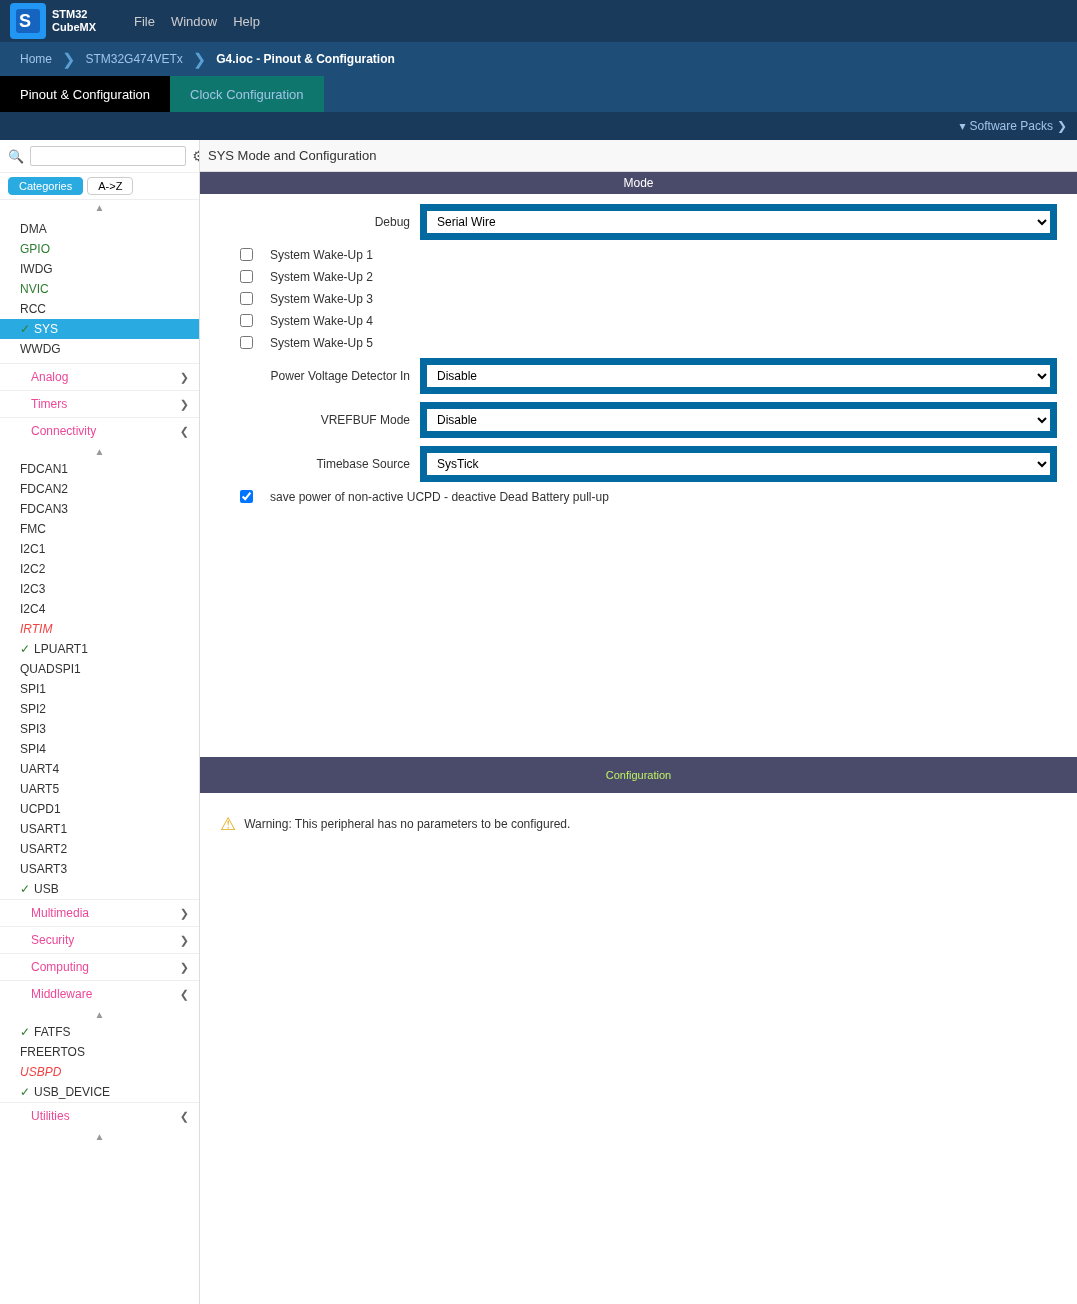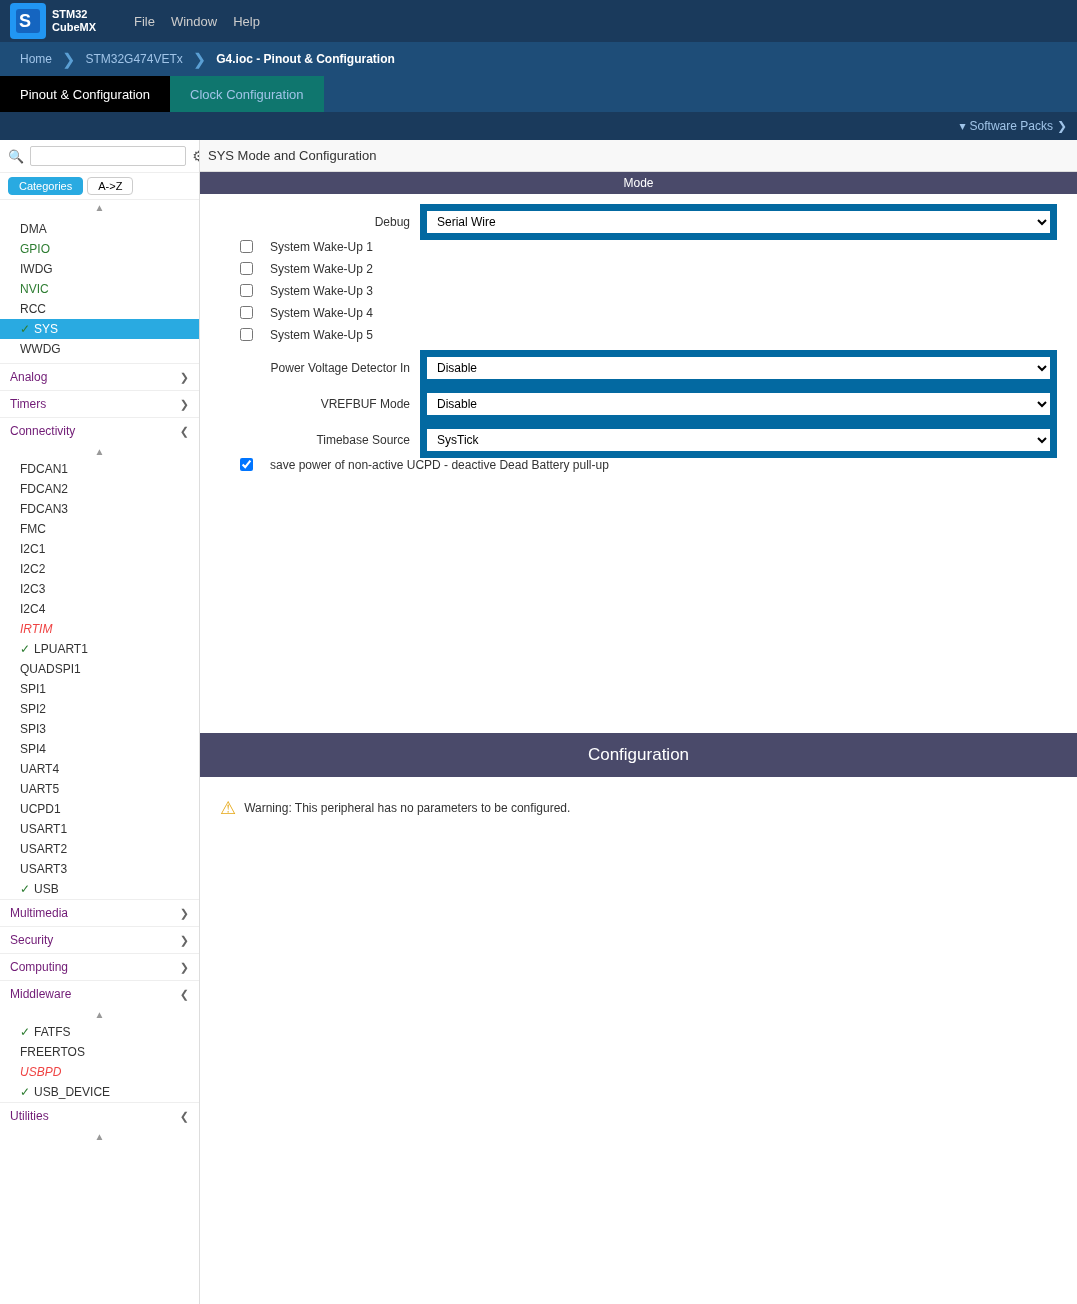--- a/index.html
+++ b/index.html
@@ -146,21 +146,21 @@
 
     .section-header {
       display: flex;
       align-items: center;
       justify-content: space-between;
       padding: 6px 10px;
       cursor: pointer;
       background: white;
       border-top: 1px solid #eee;
     }
-    .section-label { font-size: 12px; color: #701a75; font-weight: normal; }
+    .section-label { font-size: 12px; color: #ec4899; font-weight: normal; margin-left: 21px; }
     .section-arrow { color: #666; font-size: 11px; }
 
     
     .content-area {
       flex: 1;
       background: white;
       display: flex;
       flex-direction: column;
     }
 
@@ -176,34 +176,35 @@
     .mode-section {
       background: #4a4a6a;
       color: white;
       text-align: center;
       padding: 4px;
       font-size: 12px;
     }
 
     .config-section {
       background: #4a4a6a;
-      color: #ffffff;
+      color: #bef264;
       text-align: center;
       padding: 12px;
-      font-size: 17px;
+      font-size: 11px;
       margin-top: 10px;
     }
 
     .form-area {
       padding: 10px 20px;
     }
 
     .form-row {
       display: flex;
       align-items: center;
+      margin-bottom: 8px;
     }
     .form-label {
       width: 200px;
       font-size: 12px;
       color: #333;
       text-align: right;
       padding-right: 10px;
     }
     .form-select {
       flex: 1;

